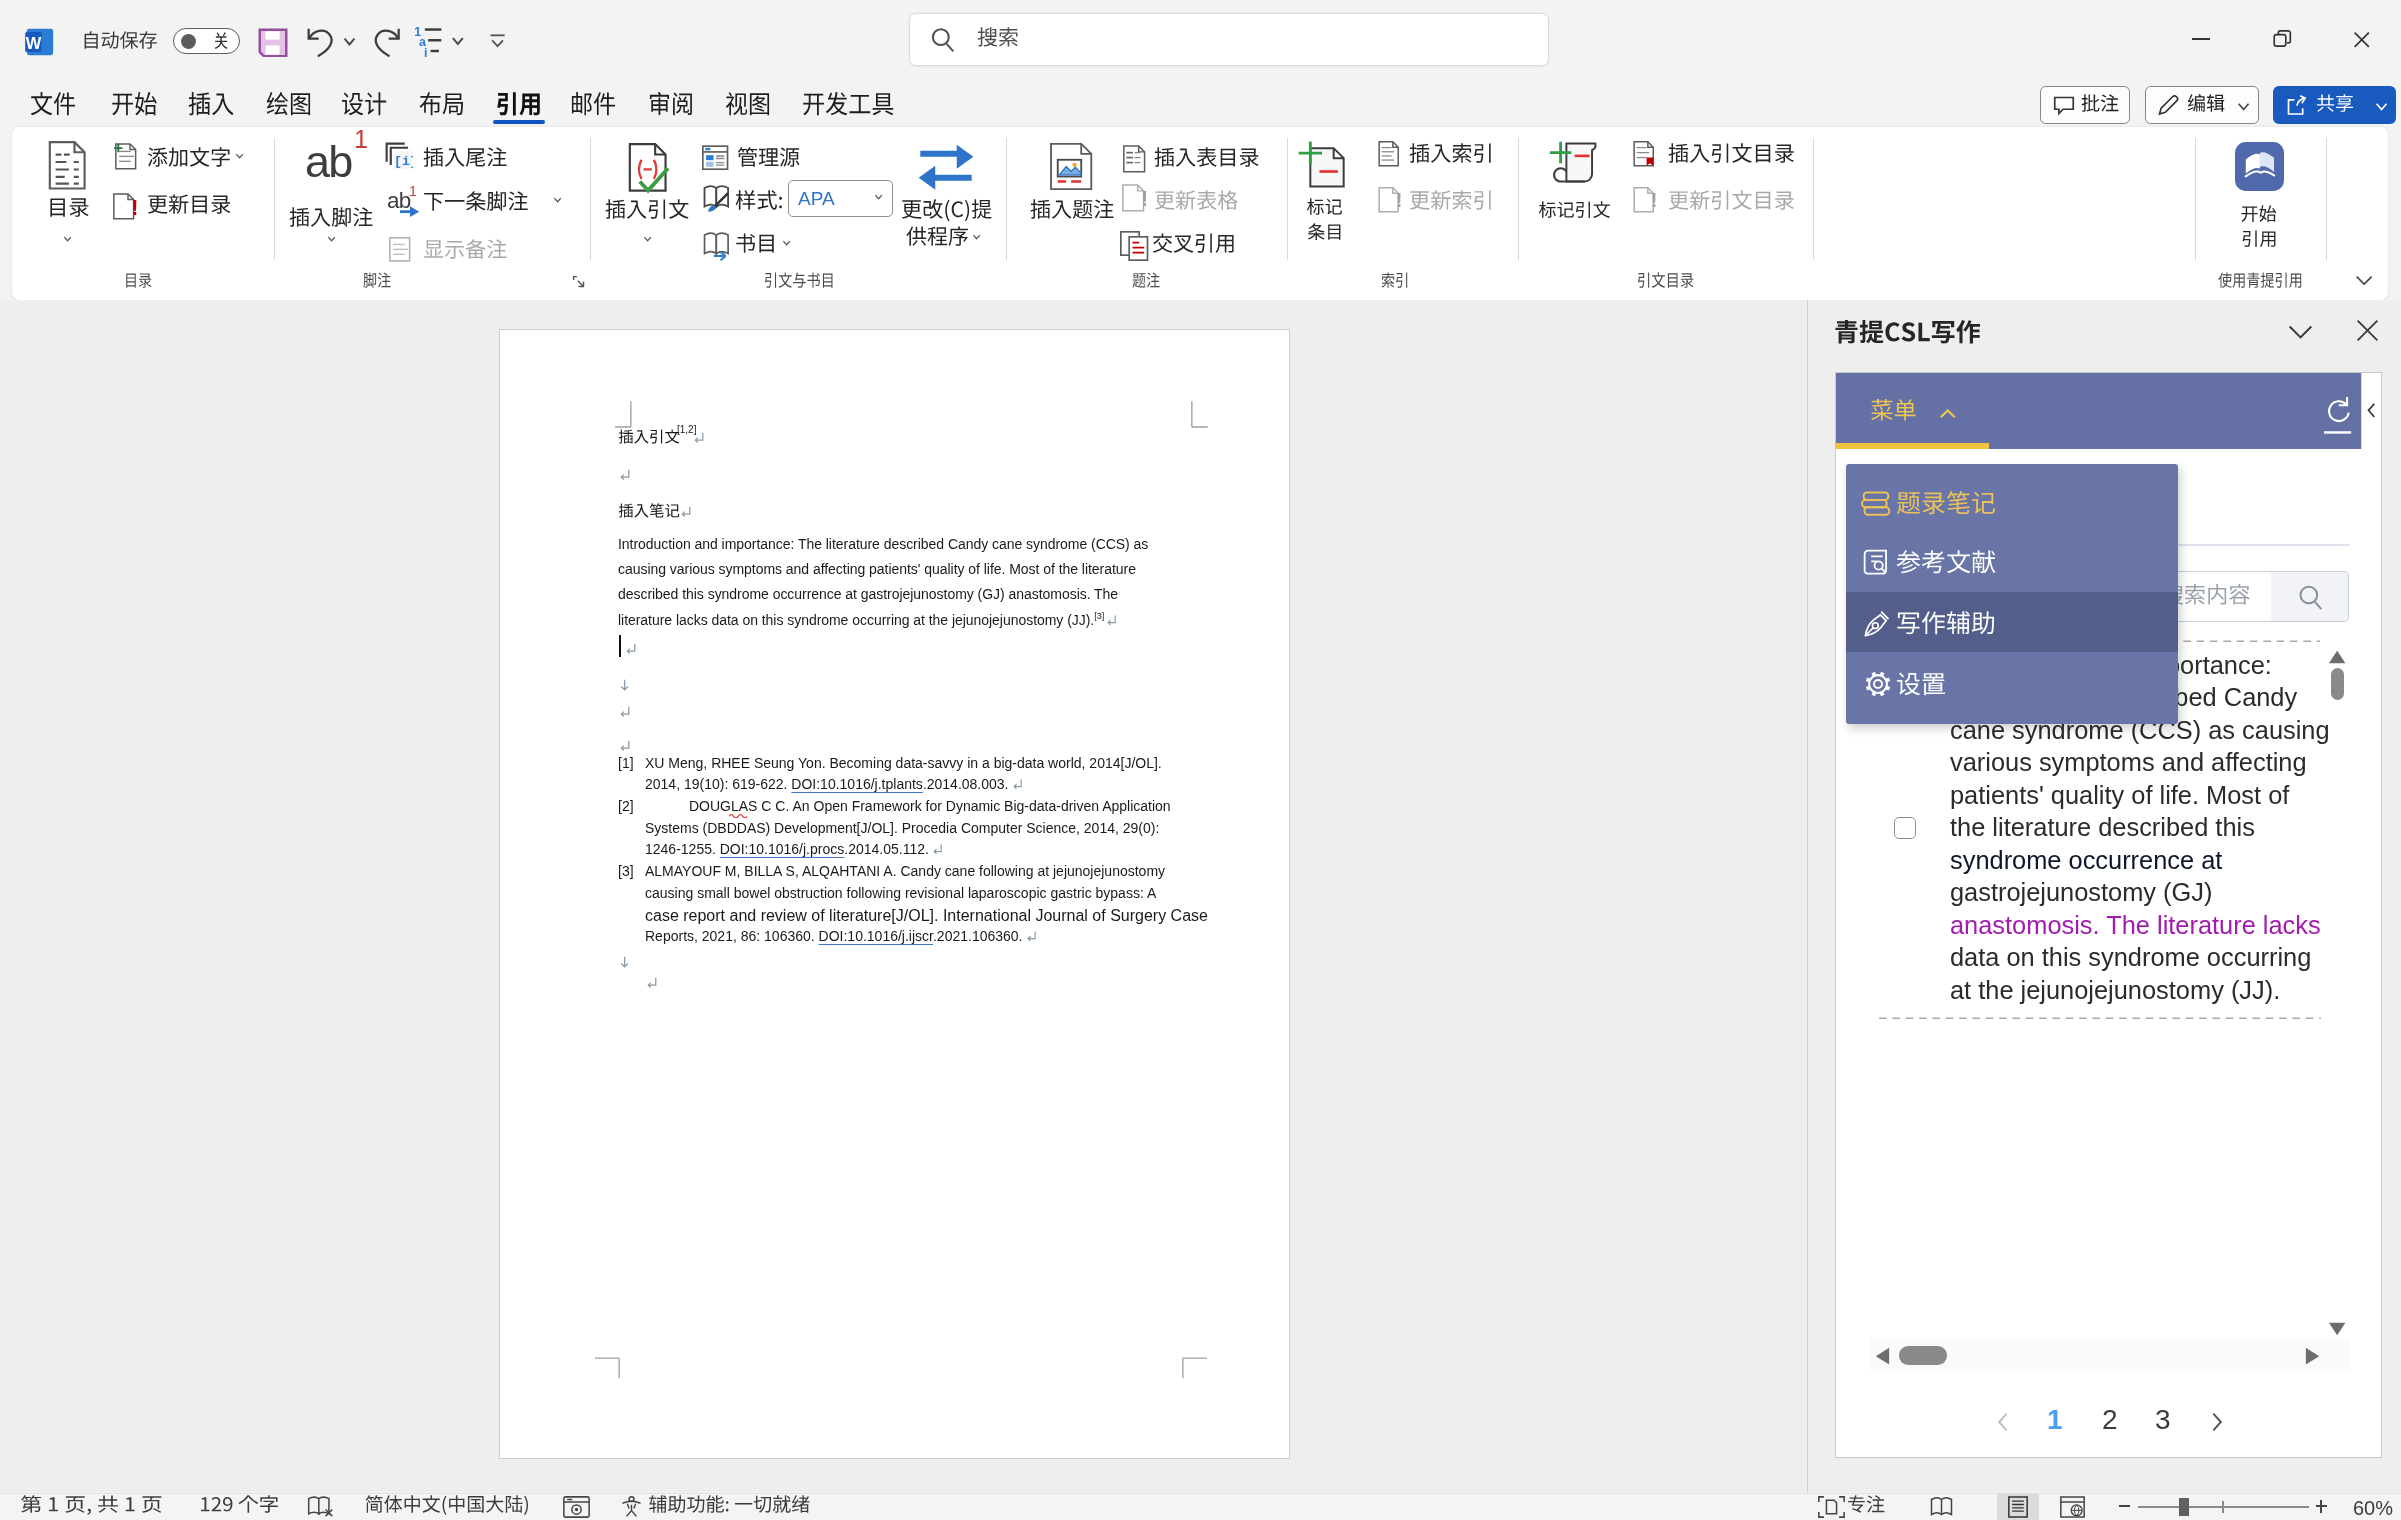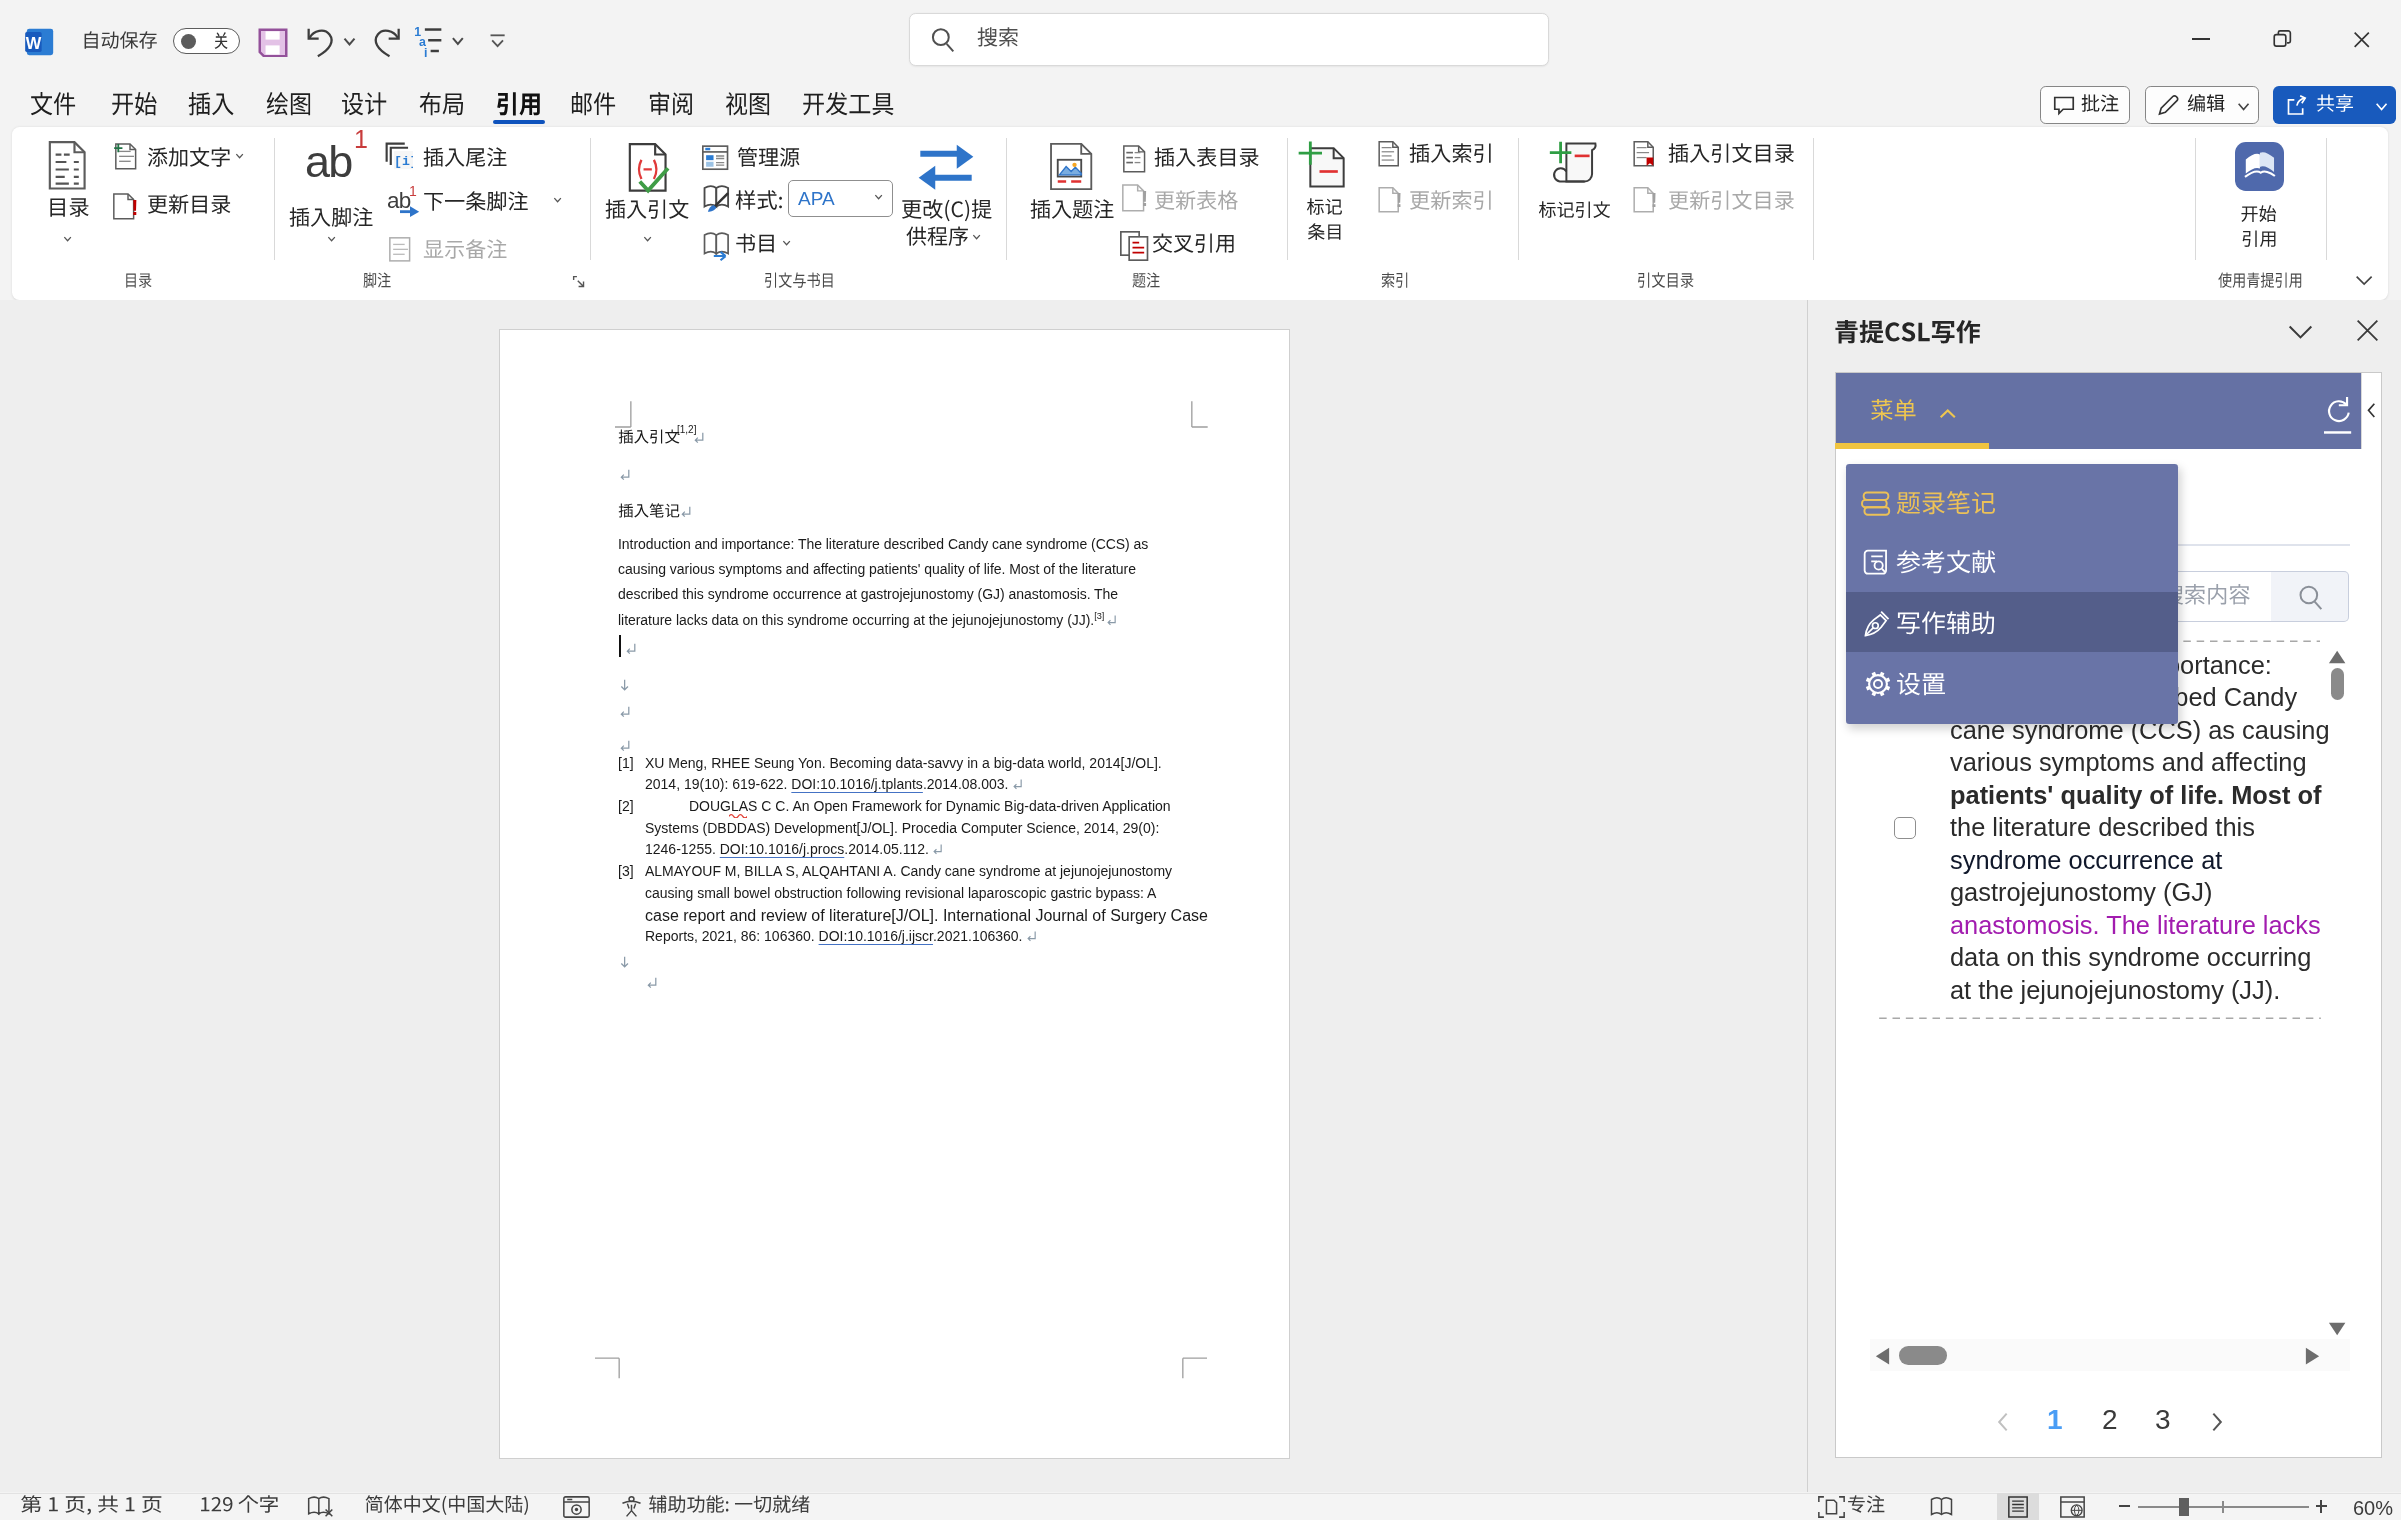--- a/index.html
+++ b/index.html
@@ -498,21 +498,21 @@
 <div style="position:absolute;left:645px;top:776px;font-family:'Liberation Sans',sans-serif;font-size:14px;font-weight:normal;color:#1a1a1a;white-space:pre;line-height:1.2;">2014, 19(10): 619-622. <span style="text-decoration:underline;text-decoration-color:#4472c4;text-underline-offset:2.5px">DOI:10.1016/j.tplants</span>.2014.08.003.<svg style="display:inline-block;vertical-align:-1.7px;margin-left:2.5px" width="12.5" height="12.5" viewBox="0 0 16 16">
       <path d="M13 2 v9 h-9 M7 8 l-3 3 l3 3" fill="none" stroke="#8a9aa8" stroke-width="1.5"></path>
     </svg></div>
 <div style="position:absolute;left:618px;top:798px;font-family:'Liberation Sans',sans-serif;font-size:14px;font-weight:normal;color:#1a1a1a;white-space:pre;line-height:1.2;">[2]</div>
 <div style="position:absolute;left:645px;top:798px;font-family:'Liberation Sans',sans-serif;font-size:14px;font-weight:normal;color:#1a1a1a;white-space:pre;line-height:1.2;margin-left:44px;">DOUGLAS <span id="sqC">C</span> C. An Open Framework for Dynamic Big-data-driven Application</div>
 <div style="position:absolute;left:645px;top:820px;font-family:'Liberation Sans',sans-serif;font-size:14px;font-weight:normal;color:#1a1a1a;white-space:pre;line-height:1.2;">Systems (DBDDAS) Development[J/OL]. Procedia Computer Science, 2014, 29(0):</div>
 <div style="position:absolute;left:645px;top:841px;font-family:'Liberation Sans',sans-serif;font-size:14px;font-weight:normal;color:#1a1a1a;white-space:pre;line-height:1.2;">1246-1255. <span style="text-decoration:underline;text-decoration-color:#4472c4;text-underline-offset:2.5px">DOI:10.1016/j.procs</span>.2014.05.112.<svg style="display:inline-block;vertical-align:-1.7px;margin-left:2.5px" width="12.5" height="12.5" viewBox="0 0 16 16">
       <path d="M13 2 v9 h-9 M7 8 l-3 3 l3 3" fill="none" stroke="#8a9aa8" stroke-width="1.5"></path>
     </svg></div>
 <div style="position:absolute;left:618px;top:863px;font-family:'Liberation Sans',sans-serif;font-size:14px;font-weight:normal;color:#1a1a1a;white-space:pre;line-height:1.2;">[3]</div>
-<div style="position:absolute;left:645px;top:863px;font-family:'Liberation Sans',sans-serif;font-size:14px;font-weight:normal;color:#1a1a1a;white-space:pre;line-height:1.2;">ALMAYOUF M, BILLA S, ALQAHTANI A. Candy cane syndrome at jejunojejunostomy</div>
+<div style="position:absolute;left:645px;top:863px;font-family:'Liberation Sans',sans-serif;font-size:14px;font-weight:normal;color:#1a1a1a;white-space:pre;line-height:1.2;">ALMAYOUF M, BILLA S, ALQAHTANI A. Candy cane following at jejunojejunostomy</div>
 <div style="position:absolute;left:645px;top:885px;font-family:'Liberation Sans',sans-serif;font-size:14px;font-weight:normal;color:#1a1a1a;white-space:pre;line-height:1.2;">causing small bowel obstruction following revisional laparoscopic gastric bypass: A</div>
 <div style="position:absolute;left:645px;top:906px;font-family:'Liberation Sans',sans-serif;font-size:16px;font-weight:normal;color:#1a1a1a;white-space:pre;line-height:1.2;">case report and review of literature[J/OL]. International Journal of Surgery Case</div>
 <div style="position:absolute;left:645px;top:928px;font-family:'Liberation Sans',sans-serif;font-size:14px;font-weight:normal;color:#1a1a1a;white-space:pre;line-height:1.2;">Reports, 2021, 86: 106360. <span style="text-decoration:underline;text-decoration-color:#4472c4;text-underline-offset:2.5px">DOI:10.1016/j.ijscr</span>.2021.106360.<svg style="display:inline-block;vertical-align:-1.7px;margin-left:2.5px" width="12.5" height="12.5" viewBox="0 0 16 16">
       <path d="M13 2 v9 h-9 M7 8 l-3 3 l3 3" fill="none" stroke="#8a9aa8" stroke-width="1.5"></path>
     </svg></div>
 <svg style="position:absolute;left:618px;top:956px" width="13.3" height="13.3" viewBox="0 0 16 16">
     <path d="M8 1 v12 M4 9 l4 4 l4 -4" fill="none" stroke="#8a9aa8" stroke-width="1.5"></path>
   </svg>
 <svg style="position:absolute;left:645px;top:976px" width="13.3" height="13.3" viewBox="0 0 16 16">
     <path d="M13 2 v9 h-9 M7 8 l-3 3 l3 3" fill="none" stroke="#8a9aa8" stroke-width="1.5"></path>
@@ -561,21 +561,21 @@
     <line x1="0" y1="1.5" x2="564" y2="1.5" stroke="#a8a8a8" stroke-width="1.8" stroke-dasharray="9 7"></line>
   </svg>
 <svg style="position:absolute;left:1879px;top:1017px" width="442" height="2.5" viewBox="0 0 530 3">
     <line x1="0" y1="1.5" x2="530" y2="1.5" stroke="#a8a8a8" stroke-width="1.8" stroke-dasharray="9 7"></line>
   </svg>
 <div style="position:absolute;left:1894px;top:817px;width:22px;height:22px;border:1.7px solid #8f8f8f;border-radius:5px;box-sizing:border-box;background:#fff;"></div>
 <div style="position:absolute;left:1950px;top:650px;font-family:'Liberation Sans',sans-serif;font-size:25.4px;font-weight:normal;color:#2b2b2b;white-space:pre;line-height:1.2;">Introduction and importance:</div>
 <div style="position:absolute;left:1950px;top:682px;font-family:'Liberation Sans',sans-serif;font-size:25.4px;font-weight:normal;color:#2b2b2b;white-space:pre;line-height:1.2;">The literature described Candy</div>
 <div style="position:absolute;left:1950px;top:715px;font-family:'Liberation Sans',sans-serif;font-size:25.4px;font-weight:normal;color:#2b2b2b;white-space:pre;line-height:1.2;">cane syndrome (CCS) as causing</div>
 <div style="position:absolute;left:1950px;top:747px;font-family:'Liberation Sans',sans-serif;font-size:25.4px;font-weight:normal;color:#2b2b2b;white-space:pre;line-height:1.2;">various symptoms and affecting</div>
-<div style="position:absolute;left:1950px;top:780px;font-family:'Liberation Sans',sans-serif;font-size:25.4px;font-weight:bold;color:#2b2b2b;white-space:pre;line-height:1.2;">patients' quality of life. Most of</div>
+<div style="position:absolute;left:1950px;top:780px;font-family:'Liberation Sans',sans-serif;font-size:25.4px;font-weight:normal;color:#2b2b2b;white-space:pre;line-height:1.2;">patients' quality of life. Most of</div>
 <div style="position:absolute;left:1950px;top:812px;font-family:'Liberation Sans',sans-serif;font-size:25.4px;font-weight:normal;color:#2b2b2b;white-space:pre;line-height:1.2;">the literature described this</div>
 <div style="position:absolute;left:1950px;top:845px;font-family:'Liberation Sans',sans-serif;font-size:25.4px;font-weight:normal;color:#0f172a;white-space:pre;line-height:1.2;">syndrome occurrence at</div>
 <div style="position:absolute;left:1950px;top:877px;font-family:'Liberation Sans',sans-serif;font-size:25.4px;font-weight:normal;color:#2b2b2b;white-space:pre;line-height:1.2;">gastrojejunostomy (GJ)</div>
 <div style="position:absolute;left:1950px;top:910px;font-family:'Liberation Sans',sans-serif;font-size:25.4px;font-weight:normal;color:#a21caf;white-space:pre;line-height:1.2;">anastomosis. The literature lacks</div>
 <div style="position:absolute;left:1950px;top:942px;font-family:'Liberation Sans',sans-serif;font-size:25.4px;font-weight:normal;color:#2b2b2b;white-space:pre;line-height:1.2;">data on this syndrome occurring</div>
 <div style="position:absolute;left:1950px;top:975px;font-family:'Liberation Sans',sans-serif;font-size:25.4px;font-weight:normal;color:#2b2b2b;white-space:pre;line-height:1.2;">at the jejunojejunostomy (JJ).</div>
 <svg style="position:absolute;left:2328px;top:650px" width="18.3" height="14" viewBox="0 0 22 17">
     <path d="M11 1 L21 16 H1 z" fill="#6d6d6d"></path>
   </svg>
 <div style="position:absolute;left:2331px;top:668px;width:13.3px;height:32px;background:#8a8a8a;border-radius:6.7px;"></div>

